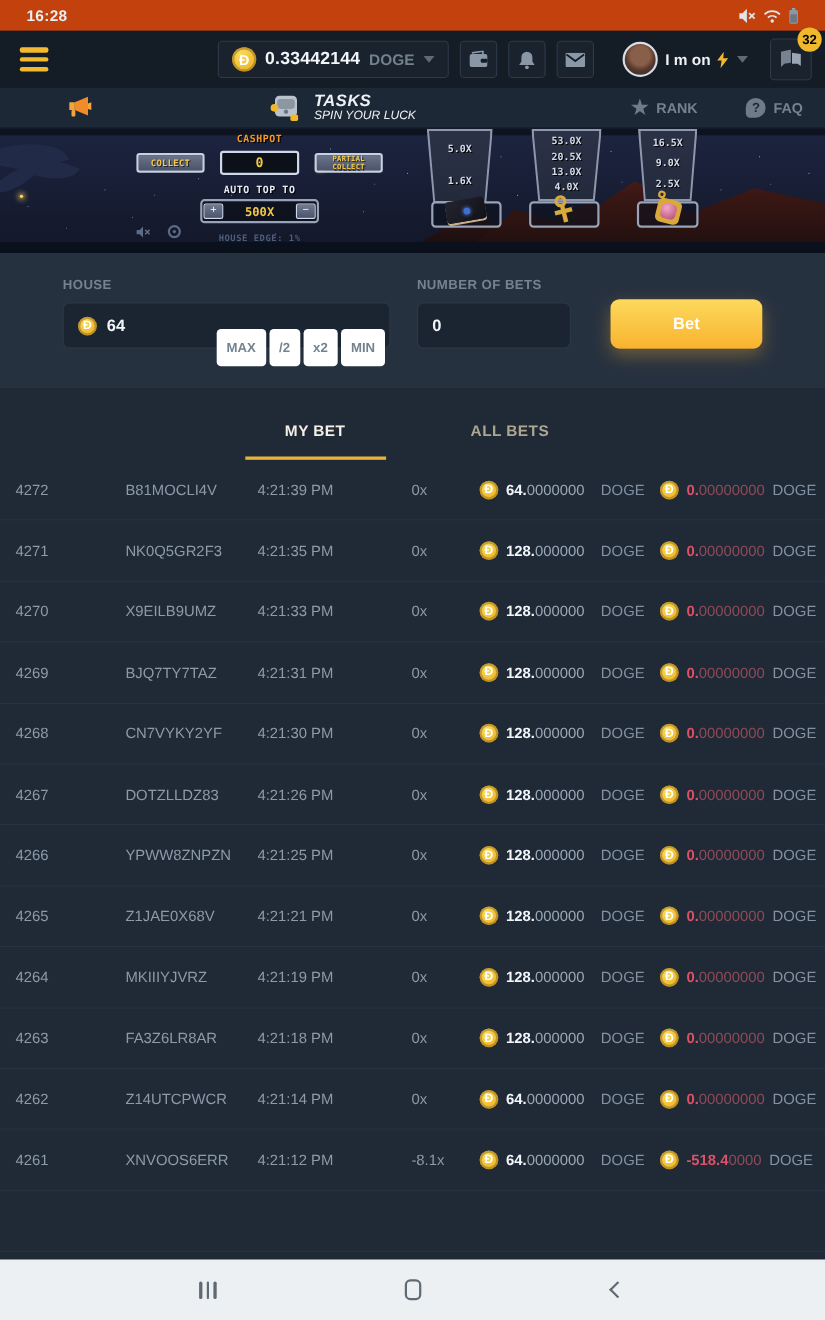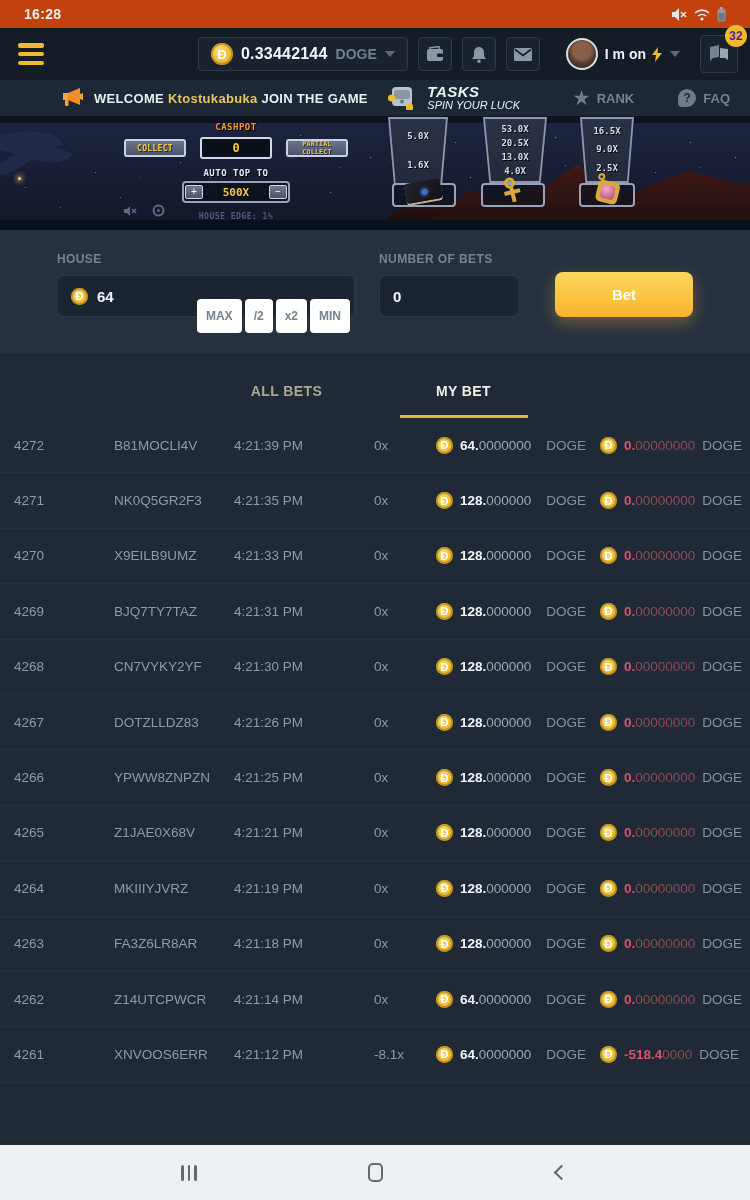--- a/index.html
+++ b/index.html
@@ -33,21 +33,21 @@
   .chev { width:0; height:0; border-left:5px solid transparent; border-right:5px solid transparent;
           border-top:6px solid #5d6b79; display:inline-block; }
   .icon-btn { width:34px; height:34px; background:#19222d; border:1px solid #2d3a48; border-radius:4px;
               display:flex; align-items:center; justify-content:center; cursor:pointer; }
   .user-block { display:flex; align-items:center; gap:7px; margin-left:16px; cursor:pointer; }
   .avatar { width:32px; height:32px; border-radius:50%; border:2px solid #d8dee6; overflow:hidden;
             background:radial-gradient(circle at 50% 38%, #8a5f49 0 38%, #55392d 60%, #2b2632 100%); }
   .username { color:#eef2f6; font-size:14px; font-weight:bold; display:flex; align-items:center; gap:5px; }
   .chat-wrap { position:relative; margin-left:10px; }
   .badge { position:absolute; top:-10px; right:-9px; min-width:22px; height:22px; border-radius:11px;
-           background:#f0b92d; color:#4c1d95; font-size:12px; font-weight:bold;
+           background:#f0b92d; color:#000000; font-size:12px; font-weight:bold;
            display:flex; align-items:center; justify-content:center; padding:0 4px; }
 
   
   .banner { height:37px; background:#1d2836; border-bottom:1px solid #0e141d;
             display:flex; align-items:center; padding:0 20px 0 60px; gap:10px; flex:0 0 auto; }
   .welcome-text { color:#e9eef3; font-size:13px; font-weight:bold; letter-spacing:.3px; white-space:nowrap; }
   .welcome-text .uname { color:#e8c558; }
   .banner-mid { flex:1; display:flex; align-items:center; justify-content:center; gap:10px; }
   .tasks-text { color:#eef2f6; font-style:italic; line-height:1.05; }
   .tasks-title { font-size:15px; font-weight:bold; letter-spacing:.5px; }
@@ -275,21 +275,20 @@
     </div>
   </div>
 
   <div class="banner">
     <svg width="24" height="20" viewBox="0 0 24 20">
         <polygon points="20,0 20,17 8,12 8,5" fill="#f28c28"></polygon>
         <polygon points="8,5 8,12 3,12 3,5" fill="#f5a33c"></polygon>
         <rect x="5" y="12" width="3.5" height="6" rx="1" fill="#f5a33c"></rect>
         <polygon points="20,6 23,5 23,12 20,11" fill="#f5a33c"></polygon>
       </svg>
-    <span class="welcome-text"><span>WELCOME </span><span class="uname">Ktostukabuka</span><span> JOIN THE GAME</span></span>
     <div class="banner-mid">
       <svg width="30" height="28" viewBox="0 0 30 28">
           <rect x="5" y="3" width="20" height="19" rx="4" fill="#b9c2cd"></rect>
           <rect x="7" y="6" width="16" height="9" rx="3" fill="#8d97a2"></rect>
           <circle cx="4.5" cy="14" r="3.5" fill="#f0b92d"></circle>
           <rect x="19" y="20" width="7" height="6" rx="1.5" fill="#f0b92d"></rect>
           <circle cx="15" cy="17.5" r="2" fill="#6d7883"></circle>
         </svg>
       <span class="tasks-text">
         <div class="tasks-title">TASKS</div>
@@ -405,22 +404,22 @@
         <input type="text" value="0" style="">
       </div>
     </div>
     <div class="bet-cta-wrap">
       <button class="bet-cta">Bet</button>
     </div>
   </div>
 
   <div class="table-section">
     <div class="tabs">
+      <button class="tab active">MY BET</button>
       <button class="tab">ALL BETS</button>
-      <button class="tab active">MY BET</button>
     </div>
     <div class="tbody">
   <div class="trow">
     <div class="cell c-id">4272</div>
     <div class="cell c-hash">B81MOCLI4V</div>
     <div class="cell c-time">4:21:39 PM</div>
     <div class="cell c-payout">0x</div>
     <div class="money c-bet">
       <span class="coin c17">Ð</span>
       <span class="amt"><b class="main bet-main">64.</b><span class="dec bet-dec">0000000</span></span>

